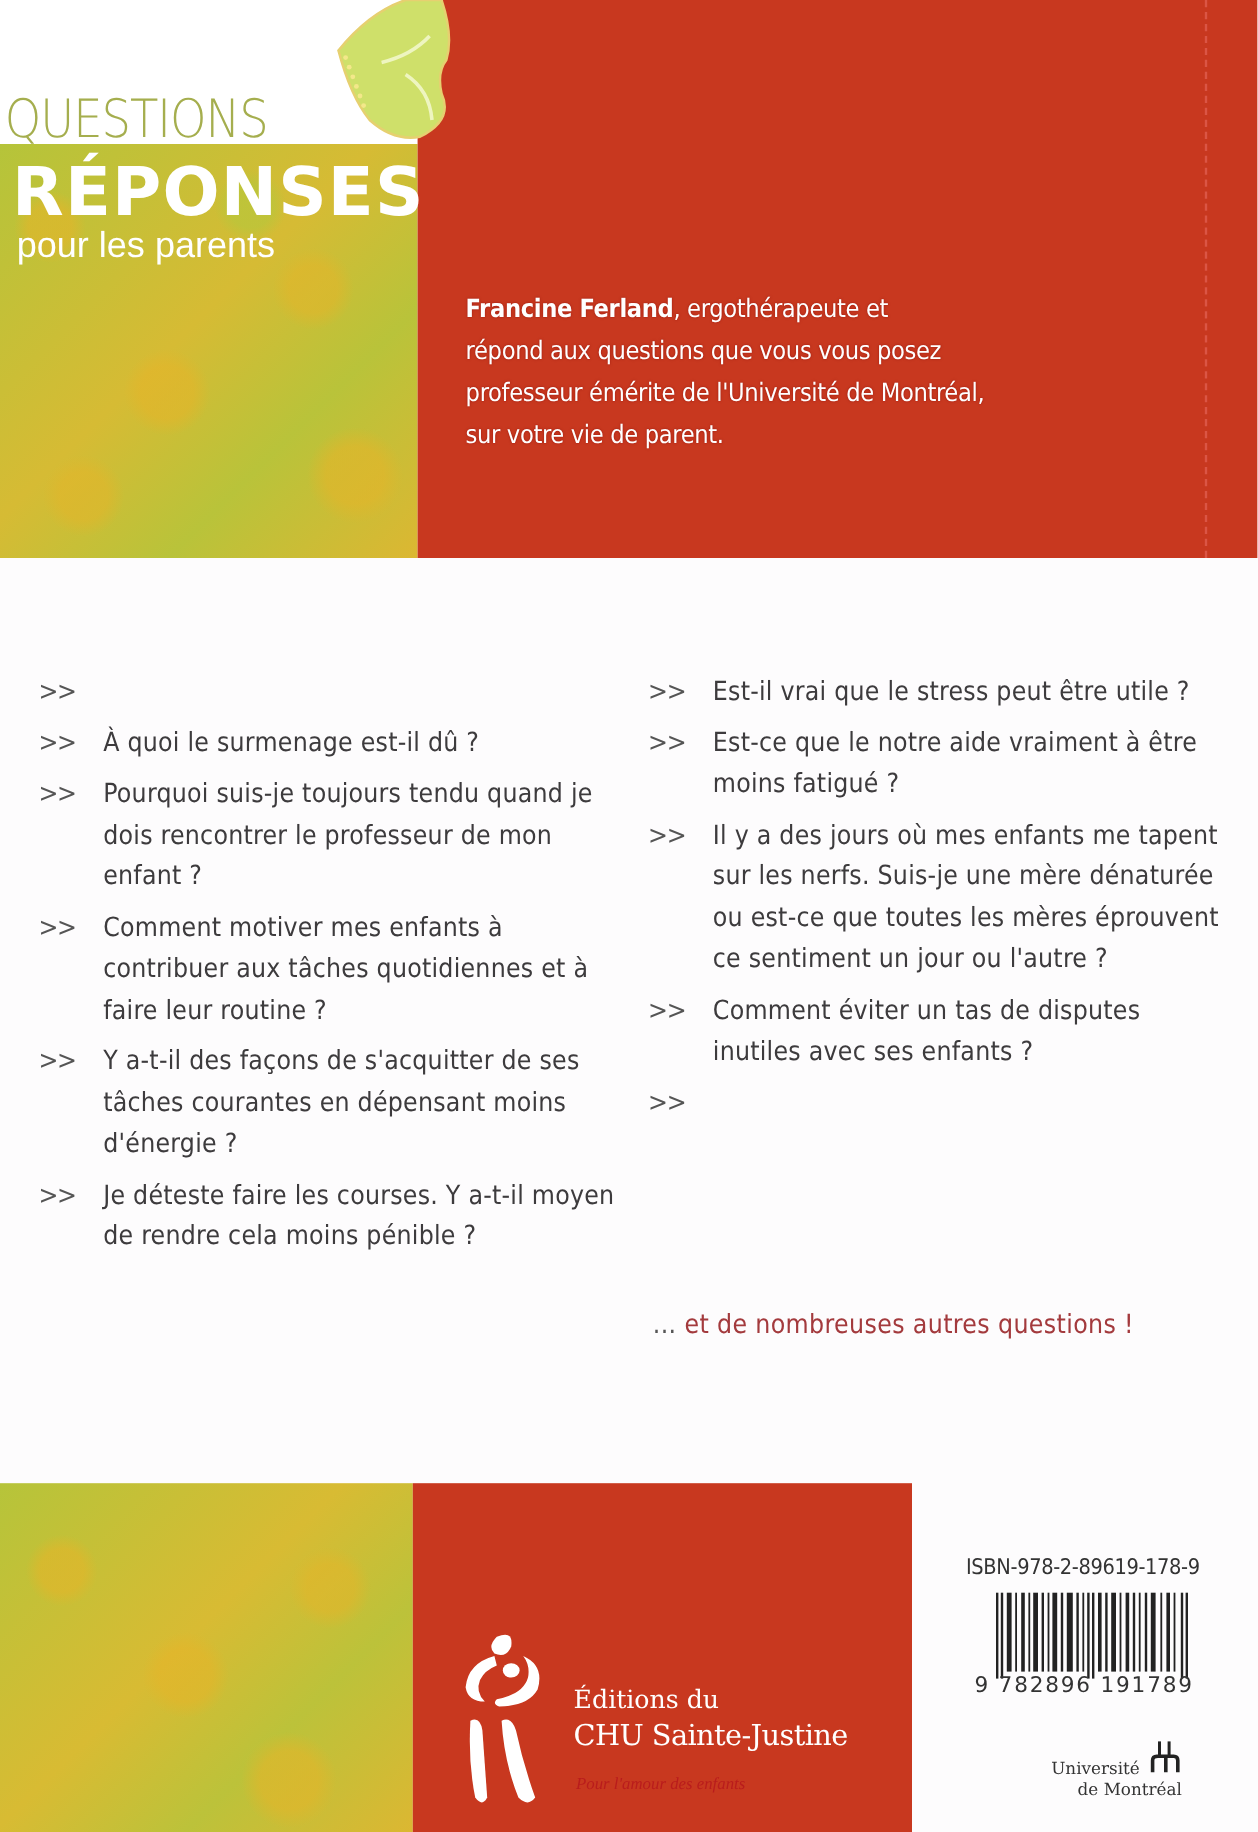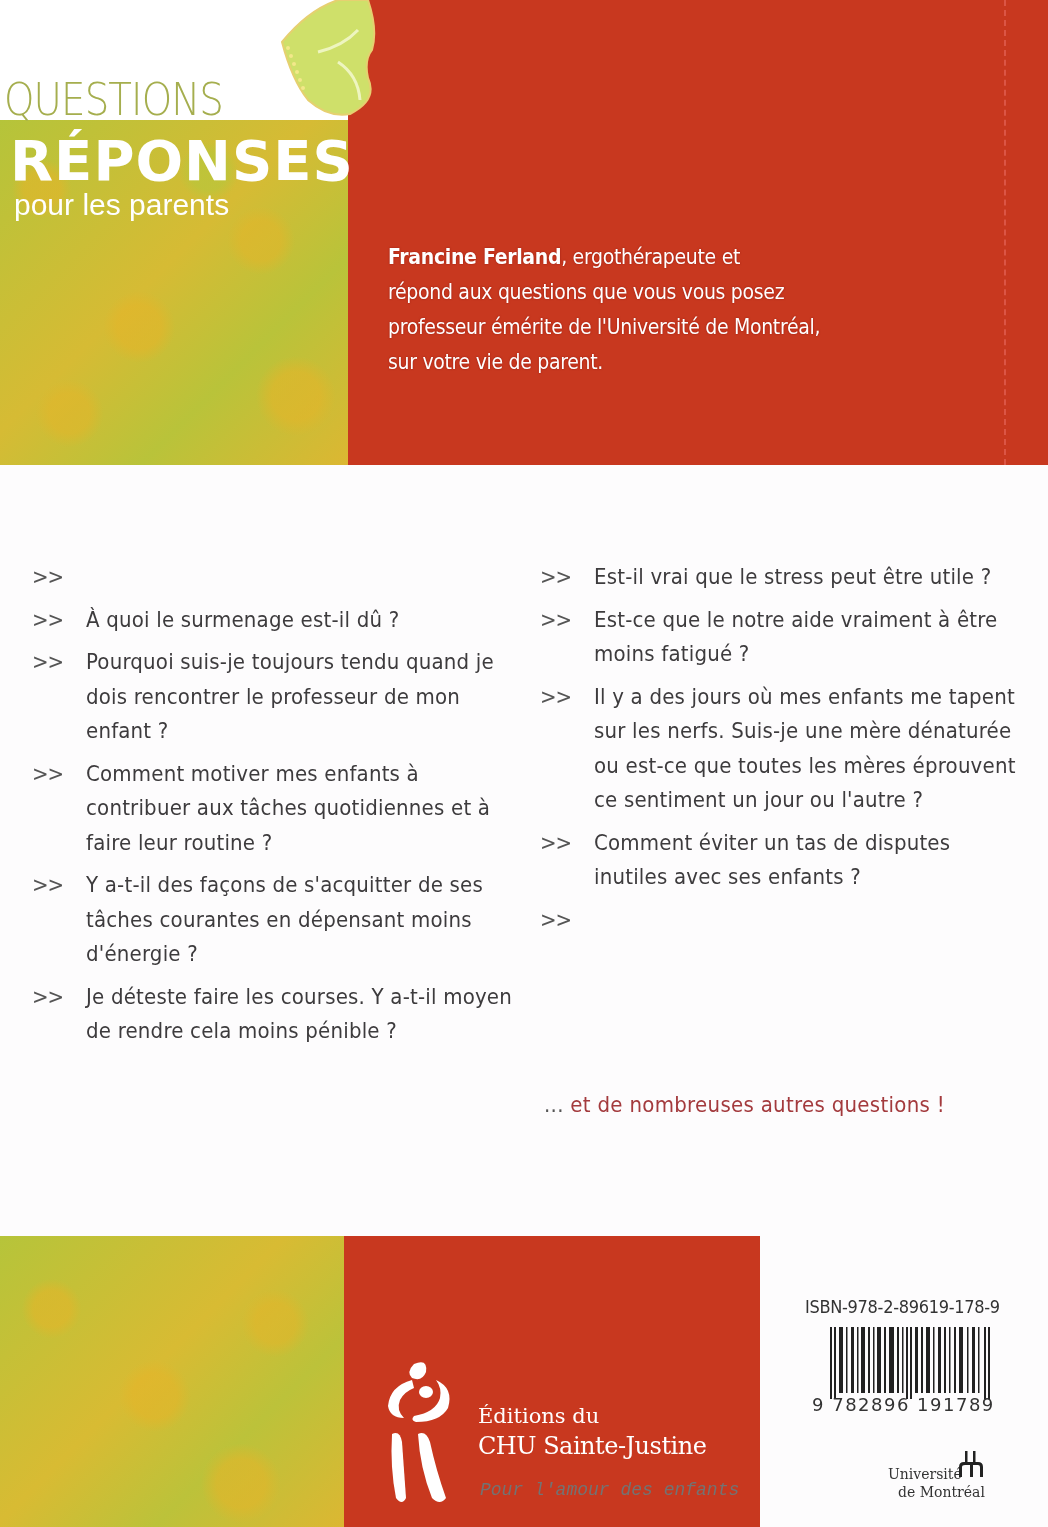--- a/index.html
+++ b/index.html
@@ -47,26 +47,26 @@
       radial-gradient(circle at 45% 55%, rgba(230,180,40,.55) 0 22px, transparent 36px),
       radial-gradient(circle at 80% 30%, rgba(230,180,40,.5) 0 20px, transparent 34px),
       radial-gradient(circle at 70% 85%, rgba(230,180,40,.55) 0 24px, transparent 40px),
       linear-gradient(135deg, #b6c43a 0%, #d8bb33 45%, #bcc23a 70%, #dcb732 100%);
   }
   .bot-red { position:absolute; left:344px; top:1236px; width:416px; height:291px; background:#c8381f; }
 
   .chu-logo { position:absolute; left:384px; top:1358px; width:84px; height:150px; }
   .chu-line1 { position:absolute; left:478px; top:1404px; font-family:"DejaVu Serif", serif; font-size:21px; color:#ffffff; }
   .chu-line2 { position:absolute; left:478px; top:1432px; font-family:"DejaVu Serif", serif; font-size:24px; color:#ffffff; letter-spacing:-0.5px; }
-  .chu-tag { position:absolute; left:480px; top:1480px; font-family:Liberation Mono, monospace; font-style:italic; font-size:18px; color:#737373; }
+  .chu-tag { position:absolute; left:480px; top:1480px; font-family:Liberation Serif, serif; font-style:italic; font-size:14px; color:#b91c1c; }
 
   .isbn { position:absolute; left:805px; top:1296px; font-family:"DejaVu Sans Condensed","DejaVu Sans", sans-serif; font-size:18px; color:#333; letter-spacing:-0.3px; }
   .barcode { position:absolute; left:830px; top:1327px; width:160px; height:72px; }
   .barcode-digits { position:absolute; left:812px; top:1394px; font-family:"DejaVu Sans", sans-serif; font-size:18px; color:#333; letter-spacing:1.5px; }
-  .udem-1 { position:absolute; left:876px; top:1466px; font-family:"DejaVu Serif", serif; font-size:14px; color:#333;margin-left:12px; }
+  .udem-1 { position:absolute; left:876px; top:1466px; font-family:"DejaVu Serif", serif; font-size:14px; color:#333; }
   .udem-2 { position:absolute; left:898px; top:1484px; font-family:"DejaVu Serif", serif; font-size:14px; color:#333; }
   .udem-logo { position:absolute; left:958px; top:1451px; width:26px; height:26px; }
 </style>
 </head>
 <body>
 
 <div class="top-white"></div>
 <div class="top-mottled"></div>
 <div class="top-red"></div>
 <div class="fold-line"></div>

